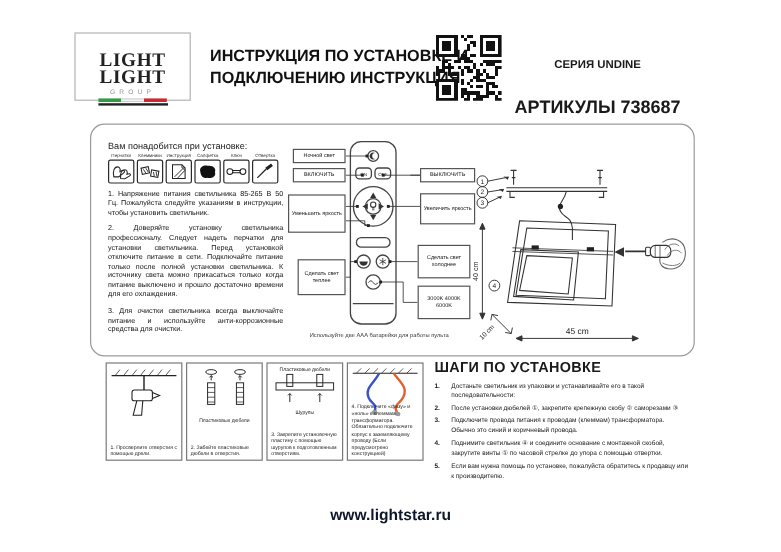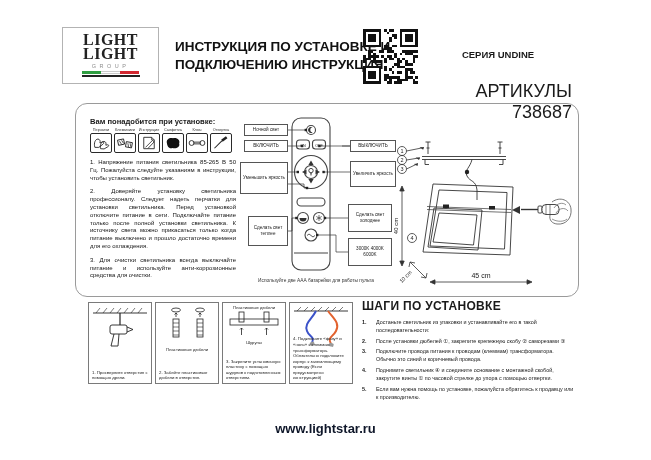--- a/index.html
+++ b/index.html
@@ -5,38 +5,38 @@
   * { margin:0; padding:0; box-sizing:border-box; }
   html,body { background:#e8e8e8; }
   .page {
     position:relative; width:651px; height:460px; background:#fff;
     font-family:"Liberation Sans", sans-serif; color:#1a1a1a; overflow:hidden;
     margin:0 auto;
   }
   .abs { position:absolute; }
 
   
-  .logo { left:62px; top:27px; width:97px; height:57px; border:1px solid #b3b3b3; text-align:center; padding-top:5px; }
+  .logo { left:62px; top:27px; width:97px; height:57px; border:1px solid #b3b3b3; text-align:center; padding-top:16px; }
   .logo-big { font-family:"Liberation Serif", serif; font-weight:bold; font-size:16px; line-height:0.88; letter-spacing:0.5px; color:#222; }
   .logo-group { font-size:5.5px; letter-spacing:3.5px; color:#8f8f8f; margin-top:2px; }
   .flag { width:58px; height:3px; margin:2px auto 0; display:flex; }
   .flag > div { flex:1; }
   .flag-bar { width:58px; height:2px; margin:1px auto 0; background:#222; }
   .title { left:175px; top:38px; font-size:13.5px; font-weight:bold; line-height:1.3; color:#111; }
   .qr { left:363px; top:29px; width:55px; height:55px; }
   .series-block { left:424px; top:49px; width:148px; text-align:center; }
   .series { font-size:9.5px; font-weight:bold; margin-bottom:21px; }
-  .articles { font-size:18px; font-weight:normal;text-align:right; }
+  .articles { font-size:15px; font-weight:bold; }
 
   
   .main-box { left:75px; top:103px; width:504px; height:194px; border:1px solid #9a9a9a; border-radius:12px; }
 
   
   .left-col { left:90px; top:117px; width:146px; }
-  .tools-heading { font-size:7.6px; font-weight:bold; margin-bottom:2px; }
+  .tools-heading { font-size:7.6px; font-weight:normal; margin-bottom:2px; }
   .tools-row { display:flex; gap:2px; }
   .tool { width:22px; }
   .tool-label { font-size:3.8px; text-align:center; white-space:nowrap; overflow:visible; margin-bottom:1px; color:#333; }
   .tool-box { width:22px; height:20px; border:1.5px solid #2a2a2a; border-radius:2px; display:flex; align-items:center; justify-content:center; background:#fff; }
   .warn { margin-top:6px; font-size:6px; line-height:1.3; text-align:justify; color:#151515; }
 
   
   .remote-wrap { left:232px; top:112px; width:168px; height:182px; }
   .remote-svg { position:absolute; left:0; top:0; }
   .co { position:absolute; border:1px solid #555; background:#fff; display:flex; align-items:center; justify-content:center;

